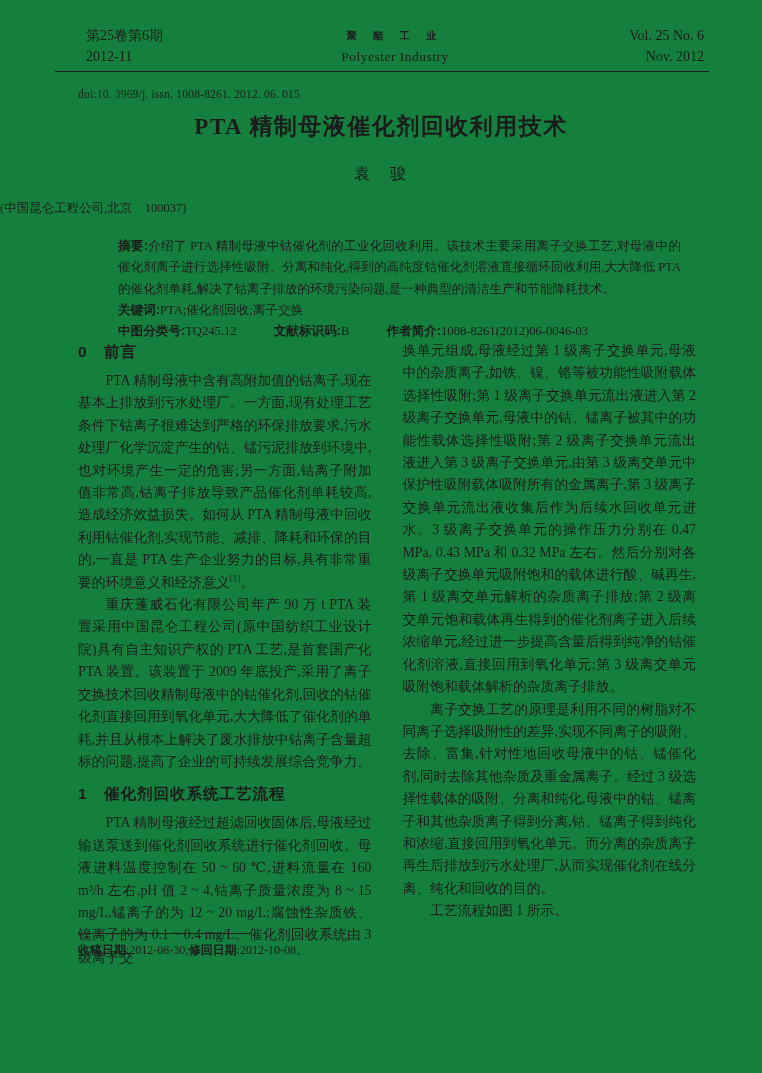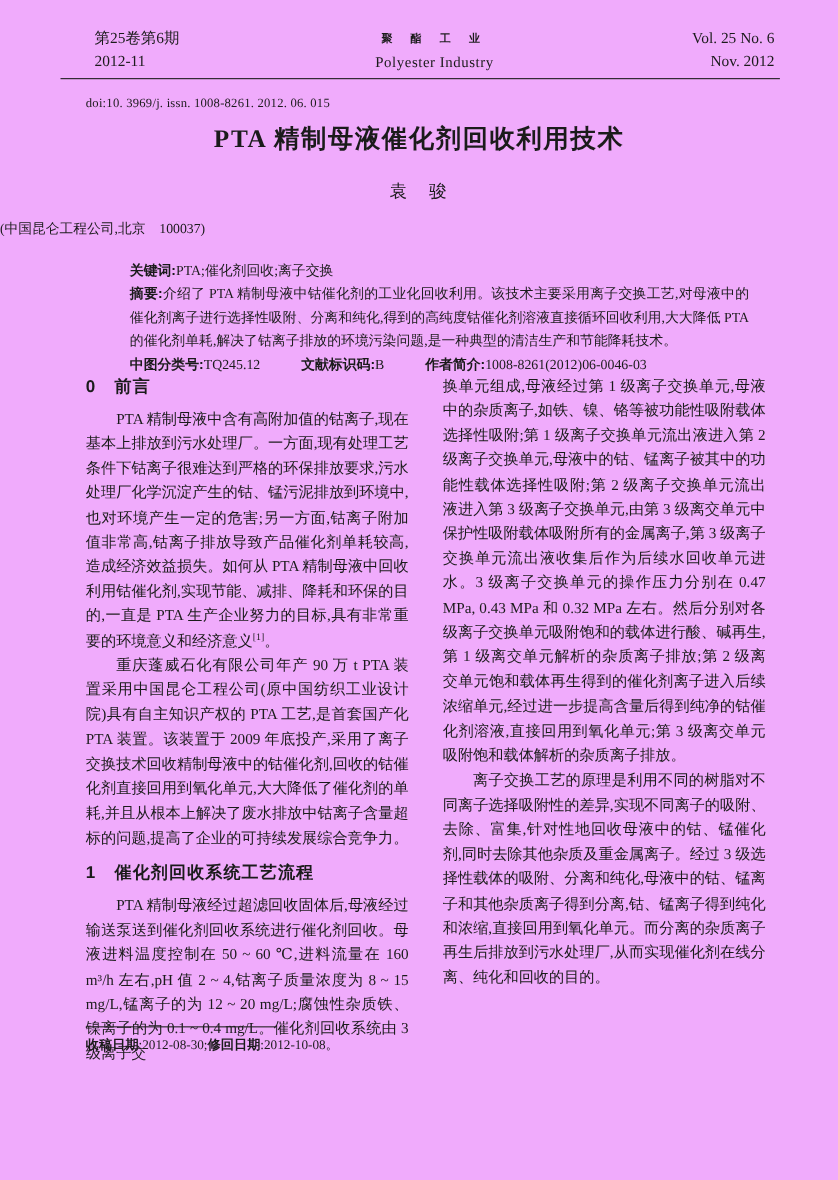--- a/index.html
+++ b/index.html
@@ -1,18 +1,18 @@
 <!DOCTYPE html>
 <html lang="zh"><head>
 <meta charset="utf-8">
 <style>
   html,body { margin:0; padding:0; background:#e8e8e8; }
   .page {
     position:relative; width:762px; height:1073px; margin:0 auto;
-    background:#f0abfc; color:#1b1b1b; overflow:hidden;
+    background:#15803d; color:#1b1b1b; overflow:hidden;
     font-family:"Liberation Serif","DejaVu Serif",serif;
   }
   
   .header { position:absolute; top:25px; left:86px; right:58px; display:flex; }
   .header > div { flex:1; }
   .hdr-left { text-align:left; font-size:14px; line-height:21px; }
   .hdr-center { text-align:center; }
   .hdr-center .cn { font-weight:bold; font-size:10px; letter-spacing:7px; line-height:21px; }
   .hdr-center .en { font-size:13.5px; letter-spacing:0.5px; line-height:21px; }
   .hdr-right { text-align:right; font-size:14px; line-height:21px; }
@@ -65,43 +65,44 @@
   <div class="header-rule"></div>
 
   <div class="doi">doi:10. 3969/j. issn. 1008-8261. 2012. 06. 015</div>
 
   <div class="title">PTA 精制母液催化剂回收利用技术</div>
   <div class="author">袁　骏</div>
   <div class="affil">(中国昆仑工程公司,北京　100037)</div>
 
   <div class="meta">
     <div>
-      <span class="lbl">关键词:</span><span>PTA;催化剂回收;离子交换</span>
+      <span class="lbl">摘要:</span><span>介绍了 PTA 精制母液中钴催化剂的工业化回收利用。该技术主要采用离子交换工艺,对母液中的催化剂离子进行选择性吸附、分离和纯化,得到的高纯度钴催化剂溶液直接循环回收利用,大大降低 PTA 的催化剂单耗,解决了钴离子排放的环境污染问题,是一种典型的清洁生产和节能降耗技术。</span>
     </div>
     <div>
-      <span class="lbl">摘要:</span><span>介绍了 PTA 精制母液中钴催化剂的工业化回收利用。该技术主要采用离子交换工艺,对母液中的催化剂离子进行选择性吸附、分离和纯化,得到的高纯度钴催化剂溶液直接循环回收利用,大大降低 PTA 的催化剂单耗,解决了钴离子排放的环境污染问题,是一种典型的清洁生产和节能降耗技术。</span>
+      <span class="lbl">关键词:</span><span>PTA;催化剂回收;离子交换</span>
     </div>
     <div class="meta-clc">
       <span class="pair"><span class="lbl">中图分类号:</span><span>TQ245.12</span></span>
       <span class="pair"><span class="lbl">文献标识码:</span><span>B</span></span>
       <span><span class="lbl">作者简介:</span><span>1008-8261(2012)06-0046-03</span></span>
     </div>
   </div>
 
   <div class="columns">
     <div class="col">
       <div class="h-sec">0　前言</div>
       <p><span>PTA 精制母液中含有高附加值的钴离子,现在基本上排放到污水处理厂。一方面,现有处理工艺条件下钴离子很难达到严格的环保排放要求,污水处理厂化学沉淀产生的钴、锰污泥排放到环境中,也对环境产生一定的危害;另一方面,钴离子附加值非常高,钴离子排放导致产品催化剂单耗较高,造成经济效益损失。如何从 PTA 精制母液中回收利用钴催化剂,实现节能、减排、降耗和环保的目的,一直是 PTA 生产企业努力的目标,具有非常重要的环境意义和经济意义</span><sup>[1]</sup><span>。</span></p>
       <p>重庆蓬威石化有限公司年产 90 万 t PTA 装置采用中国昆仑工程公司(原中国纺织工业设计院)具有自主知识产权的 PTA 工艺,是首套国产化 PTA 装置。该装置于 2009 年底投产,采用了离子交换技术回收精制母液中的钴催化剂,回收的钴催化剂直接回用到氧化单元,大大降低了催化剂的单耗,并且从根本上解决了废水排放中钴离子含量超标的问题,提高了企业的可持续发展综合竞争力。</p>
       <div class="h-sec second">1　催化剂回收系统工艺流程</div>
       <p>PTA 精制母液经过超滤回收固体后,母液经过输送泵送到催化剂回收系统进行催化剂回收。母液进料温度控制在 50 ~ 60 ℃,进料流量在 160 m³/h 左右,pH 值 2 ~ 4,钴离子质量浓度为 8 ~ 15 mg/L,锰离子的为 12 ~ 20 mg/L;腐蚀性杂质铁、镍离子的为 0.1 ~ 0.4 mg/L。催化剂回收系统由 3 级离子交</p>
     </div>
     <div class="col">
       <p class="cont">换单元组成,母液经过第 1 级离子交换单元,母液中的杂质离子,如铁、镍、铬等被功能性吸附载体选择性吸附;第 1 级离子交换单元流出液进入第 2 级离子交换单元,母液中的钴、锰离子被其中的功能性载体选择性吸附;第 2 级离子交换单元流出液进入第 3 级离子交换单元,由第 3 级离交单元中保护性吸附载体吸附所有的金属离子,第 3 级离子交换单元流出液收集后作为后续水回收单元进水。3 级离子交换单元的操作压力分别在 0.47 MPa, 0.43 MPa 和 0.32 MPa 左右。然后分别对各级离子交换单元吸附饱和的载体进行酸、碱再生,第 1 级离交单元解析的杂质离子排放;第 2 级离交单元饱和载体再生得到的催化剂离子进入后续浓缩单元,经过进一步提高含量后得到纯净的钴催化剂溶液,直接回用到氧化单元;第 3 级离交单元吸附饱和载体解析的杂质离子排放。</p>
       <p>离子交换工艺的原理是利用不同的树脂对不同离子选择吸附性的差异,实现不同离子的吸附、去除、富集,针对性地回收母液中的钴、锰催化剂,同时去除其他杂质及重金属离子。经过 3 级选择性载体的吸附、分离和纯化,母液中的钴、锰离子和其他杂质离子得到分离,钴、锰离子得到纯化和浓缩,直接回用到氧化单元。而分离的杂质离子再生后排放到污水处理厂,从而实现催化剂在线分离、纯化和回收的目的。</p>
+      <p>工艺流程如图 1 所示。</p>
     </div>
   </div>
 
   <div class="footnote">
     <div class="footnote-rule"></div>
     <div>
       <span class="lbl">收稿日期</span><span>:2012-08-30;</span><span class="lbl">修回日期</span><span>:2012-10-08。</span>
     </div>
   </div>
 

